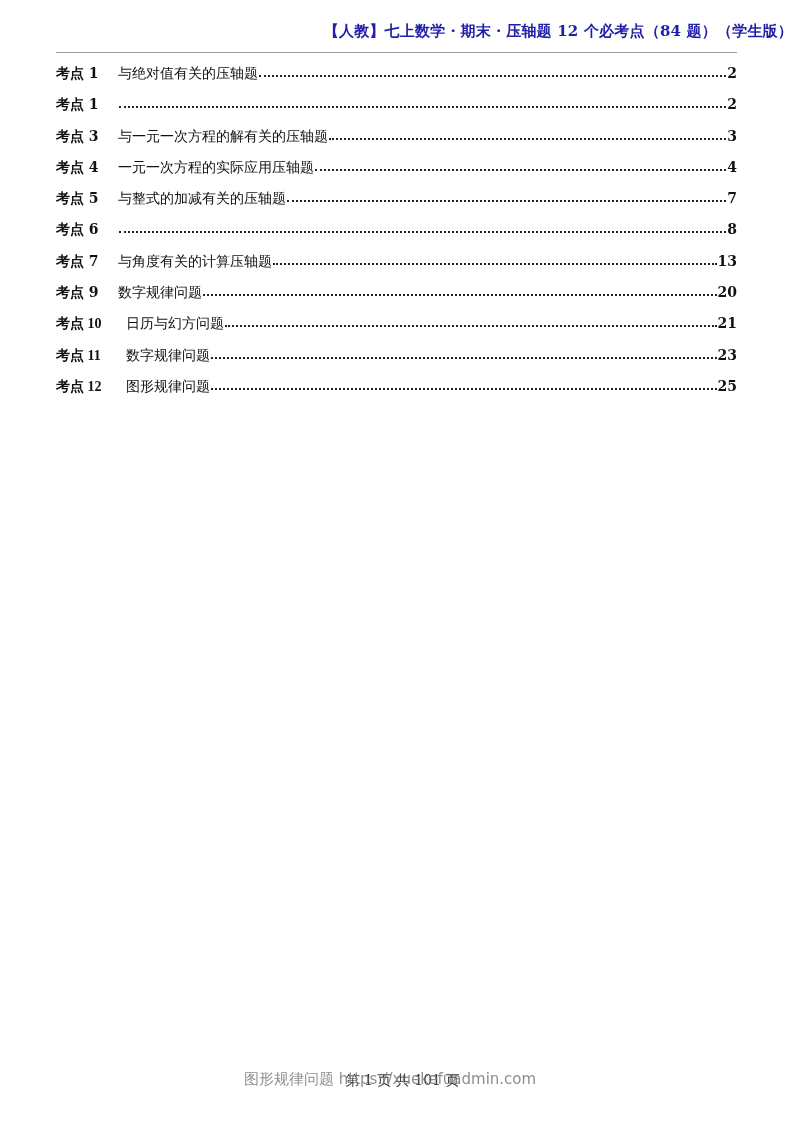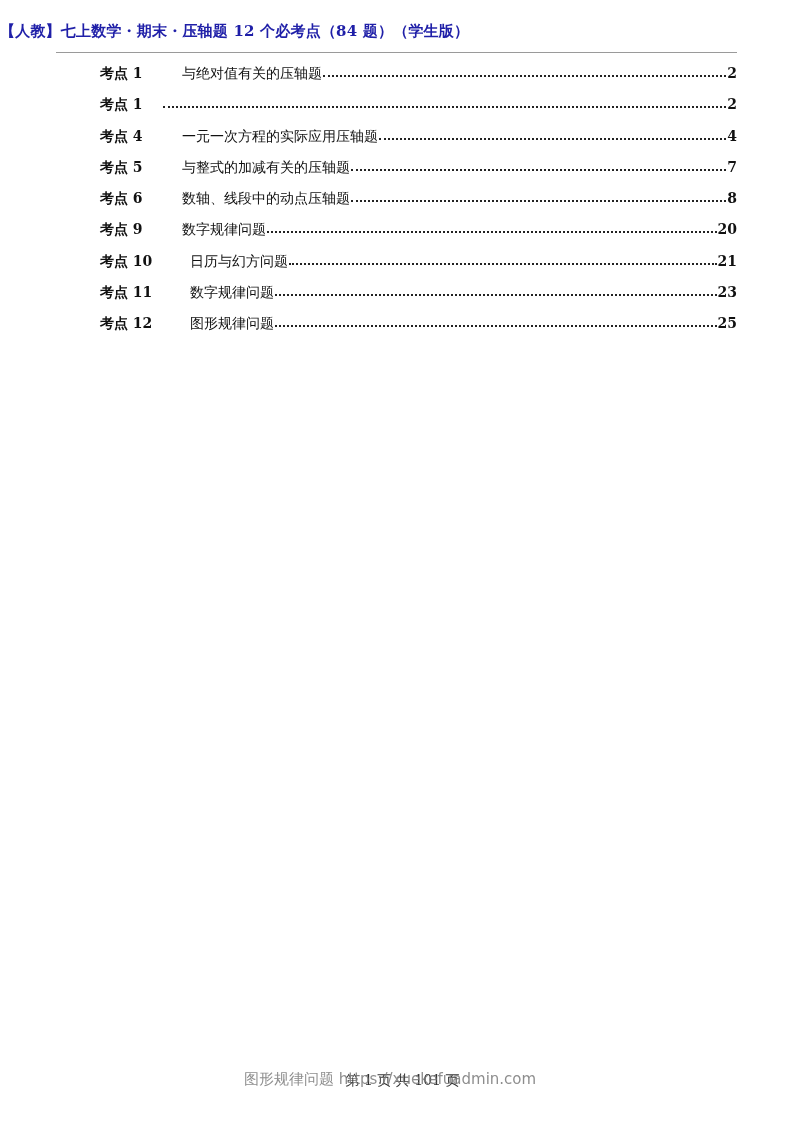--- a/index.html
+++ b/index.html
@@ -13,21 +13,21 @@
       position: relative;
       overflow: hidden;
       font-family: "DejaVu Serif", "Liberation Serif", serif;
       color: #111;
     }
     .header-title {
       position: absolute;
       top: 22px;
       left: 0;
       width: 793px;
-      text-align: left;
+      text-align: right;
       font-size: 15px;
       font-weight: bold;
       color: #1f1fa8;
       letter-spacing: 0.2px;
     }
     .header-rule {
       position: absolute;
       top: 52px;
       left: 56px;
       width: 681px;
@@ -45,29 +45,28 @@
       align-items: baseline;
       height: 31.3px;
       font-size: 14px;
       line-height: 22px;
       white-space: nowrap;
     }
     .toc-label {
       font-weight: bold;
       flex: 0 0 auto;
       min-width: 62px;
-      margin-left: 44px;
     }
     .toc-label.wide {
       min-width: 70px;
+      font-family: Liberation Serif, serif;
     }
     .toc-title {
       flex: 0 0 auto;
       padding-left: 0;
-      margin-left: 20px;
     }
     .toc-leader {
       flex: 1 1 auto;
       overflow: hidden;
       margin: 0 1px;
       position: relative;
       height: 14px;
     }
     .toc-leader::before {
       content: "";
@@ -126,42 +125,53 @@
       <span class="toc-leader"></span>
       <span class="toc-page">2</span>
     </div>
 
     <div class="toc-row">
       <span class="toc-label">考点 1</span>
       <span class="toc-leader"></span>
       <span class="toc-page">2</span>
     </div>
 
+    <div class="toc-row">
+      <span class="toc-label">考点 3</span>
+      <span class="toc-title">与一元一次方程的解有关的压轴题</span>
+      <span class="toc-leader"></span>
+      <span class="toc-page">3</span>
+    </div>
 
     <div class="toc-row">
       <span class="toc-label">考点 4</span>
       <span class="toc-title">一元一次方程的实际应用压轴题</span>
       <span class="toc-leader"></span>
       <span class="toc-page">4</span>
     </div>
 
     <div class="toc-row">
       <span class="toc-label">考点 5</span>
       <span class="toc-title">与整式的加减有关的压轴题</span>
       <span class="toc-leader"></span>
       <span class="toc-page">7</span>
     </div>
 
     <div class="toc-row">
       <span class="toc-label">考点 6</span>
-      <span class="toc-title">数轴、线段中的动点压轴题</span>
       <span class="toc-leader"></span>
       <span class="toc-page">8</span>
     </div>
 
+    <div class="toc-row">
+      <span class="toc-label">考点 7</span>
+      <span class="toc-title">与角度有关的计算压轴题</span>
+      <span class="toc-leader"></span>
+      <span class="toc-page">13</span>
+    </div>
 
 
     <div class="toc-row">
       <span class="toc-label">考点 9</span>
       <span class="toc-title">数字规律问题</span>
       <span class="toc-leader"></span>
       <span class="toc-page">20</span>
     </div>
 
     <div class="toc-row">

